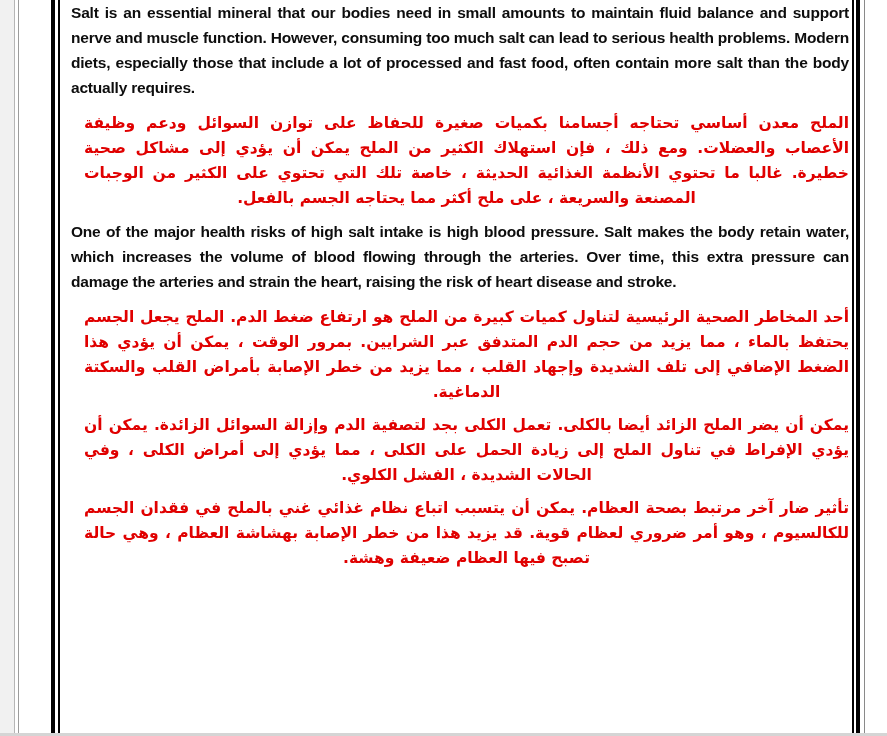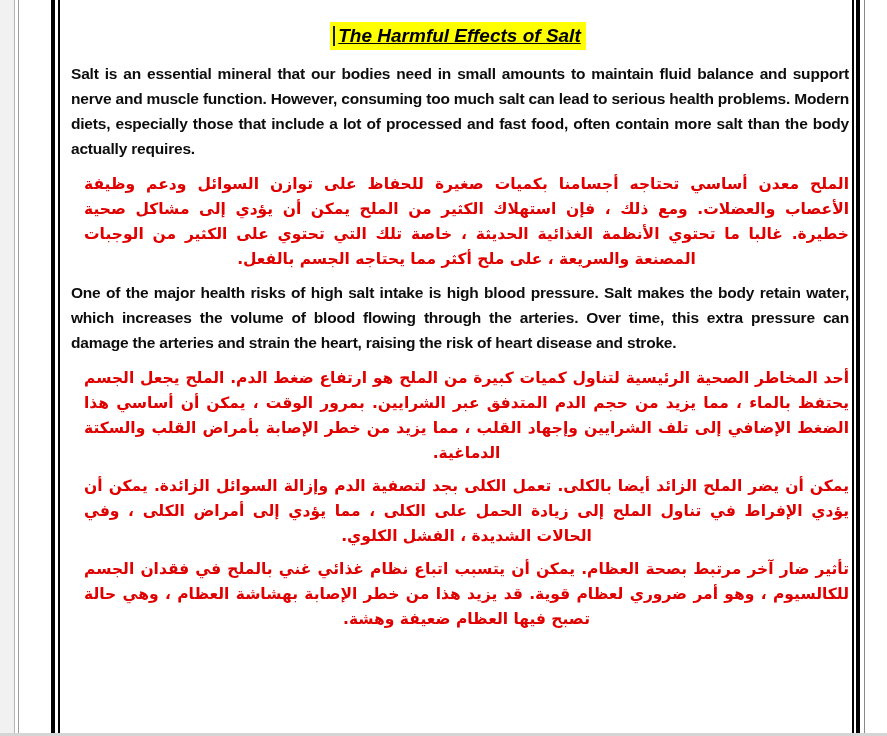--- a/index.html
+++ b/index.html
@@ -93,27 +93,24 @@
 
 <div class="vline border-left-thick"></div>
 <div class="vline border-left-thin"></div>
 <div class="vline border-right-thin"></div>
 <div class="vline border-right-thick"></div>
 
 <div class="bottom-bar"></div>
 
 <div class="content">
 
-  <div class="title-wrap">
-    <span class="title-hl"><span class="caret"></span><span>The Harmful Effects of Salt</span></span>
-  </div>
 
   <p class="en">Salt is an essential mineral that our bodies need in small amounts to maintain fluid balance and support nerve and muscle function. However, consuming too much salt can lead to serious health problems. Modern diets, especially those that include a lot of processed and fast food, often contain more salt than the body actually requires.</p>
   <p class="ar">الملح معدن أساسي تحتاجه أجسامنا بكميات صغيرة للحفاظ على توازن السوائل ودعم وظيفة الأعصاب والعضلات. ومع ذلك ، فإن استهلاك الكثير من الملح يمكن أن يؤدي إلى مشاكل صحية خطيرة. غالبا ما تحتوي الأنظمة الغذائية الحديثة ، خاصة تلك التي تحتوي على الكثير من الوجبات المصنعة والسريعة ، على ملح أكثر مما يحتاجه الجسم بالفعل.</p>
 
   <p class="en">One of the major health risks of high salt intake is high blood pressure. Salt makes the body retain water, which increases the volume of blood flowing through the arteries. Over time, this extra pressure can damage the arteries and strain the heart, raising the risk of heart disease and stroke.</p>
-  <p class="ar">أحد المخاطر الصحية الرئيسية لتناول كميات كبيرة من الملح هو ارتفاع ضغط الدم. الملح يجعل الجسم يحتفظ بالماء ، مما يزيد من حجم الدم المتدفق عبر الشرايين. بمرور الوقت ، يمكن أن أساسي هذا الضغط الإضافي إلى تلف الشرايين وإجهاد القلب ، مما يزيد من خطر الإصابة بأمراض القلب والسكتة الدماغية.</p>
+  <p class="ar">أحد المخاطر الصحية الرئيسية لتناول كميات كبيرة من الملح هو ارتفاع ضغط الدم. الملح يجعل الجسم يحتفظ بالماء ، مما يزيد من حجم الدم المتدفق عبر الشرايين. بمرور الوقت ، يمكن أن يؤدي هذا الضغط الإضافي إلى تلف الشديدة وإجهاد القلب ، مما يزيد من خطر الإصابة بأمراض القلب والسكتة الدماغية.</p>
 
   <p class="ar">يمكن أن يضر الملح الزائد أيضا بالكلى. تعمل الكلى بجد لتصفية الدم وإزالة السوائل الزائدة. يمكن أن يؤدي الإفراط في تناول الملح إلى زيادة الحمل على الكلى ، مما يؤدي إلى أمراض الكلى ، وفي الحالات الشديدة ، الفشل الكلوي.</p>
 
   <p class="ar">تأثير ضار آخر مرتبط بصحة العظام. يمكن أن يتسبب اتباع نظام غذائي غني بالملح في فقدان الجسم للكالسيوم ، وهو أمر ضروري لعظام قوية. قد يزيد هذا من خطر الإصابة بهشاشة العظام ، وهي حالة تصبح فيها العظام ضعيفة وهشة.</p>
 
 </div>
 
 </body></html>

